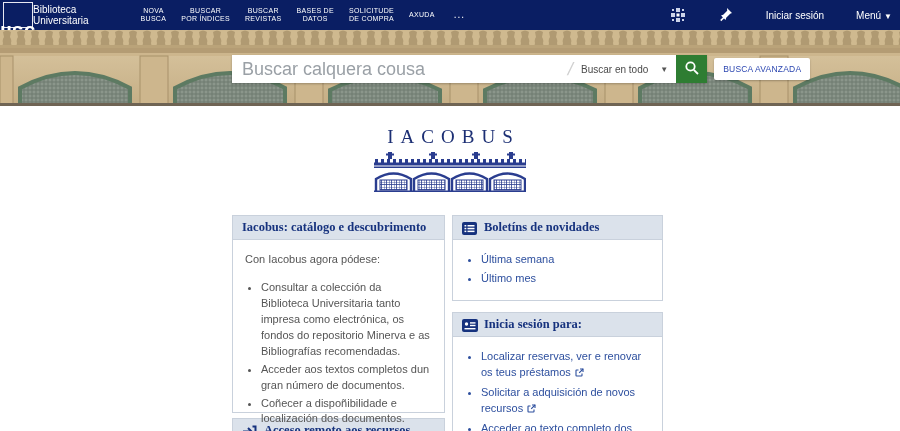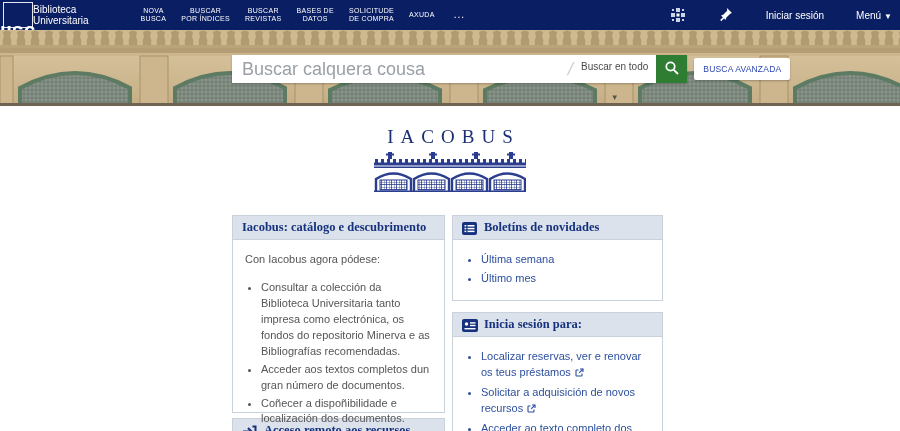--- a/index.html
+++ b/index.html
@@ -30,22 +30,22 @@
   
   .banner { position:relative; height:76px; overflow:hidden; }
   .banner svg.bg { position:absolute; left:0; top:0; }
   .searchrow { position:absolute; left:232px; top:25px; display:flex; align-items:center; }
   .searchbox { display:flex; align-items:center; height:28px; background:#fff;
                box-shadow:0 1px 2px rgba(0,0,0,.25); }
   .searchbox input { width:336px; height:28px; border:0; outline:none; padding:0 10px;
                      font-size:18px; color:#333; font-family:"Liberation Sans", sans-serif; }
   .searchbox input::placeholder { color:#9aa0a6; }
   .scope-slash { color:#d0d0d0; font-size:18px; font-weight:300; transform:skewX(-12deg); }
-  .scope { display:flex; align-items:center; gap:21px; padding:0 8px; height:16px;
-           cursor:pointer;flex-direction:column; }
+  .scope { display:flex; align-items:center; gap:12px; padding:0 8px; height:16px;
+           cursor:pointer; }
   .scope .scope-label { font-size:10px; color:#4a4a4a; white-space:nowrap; }
   .scope .caret2 { font-size:8px; color:#555; }
   .go-btn { width:31px; height:28px; background:#2e7d32; border:0; cursor:pointer;
             display:flex; align-items:center; justify-content:center; }
   .adv-btn { margin-left:7px; height:22px; background:#fff; border:0; border-radius:2px;
              padding:0 9px; font-size:8.5px; letter-spacing:.2px; color:#2b46b0;
              cursor:pointer; box-shadow:0 1px 2px rgba(0,0,0,.25);
              font-family:"Liberation Sans", sans-serif; }
 
   

